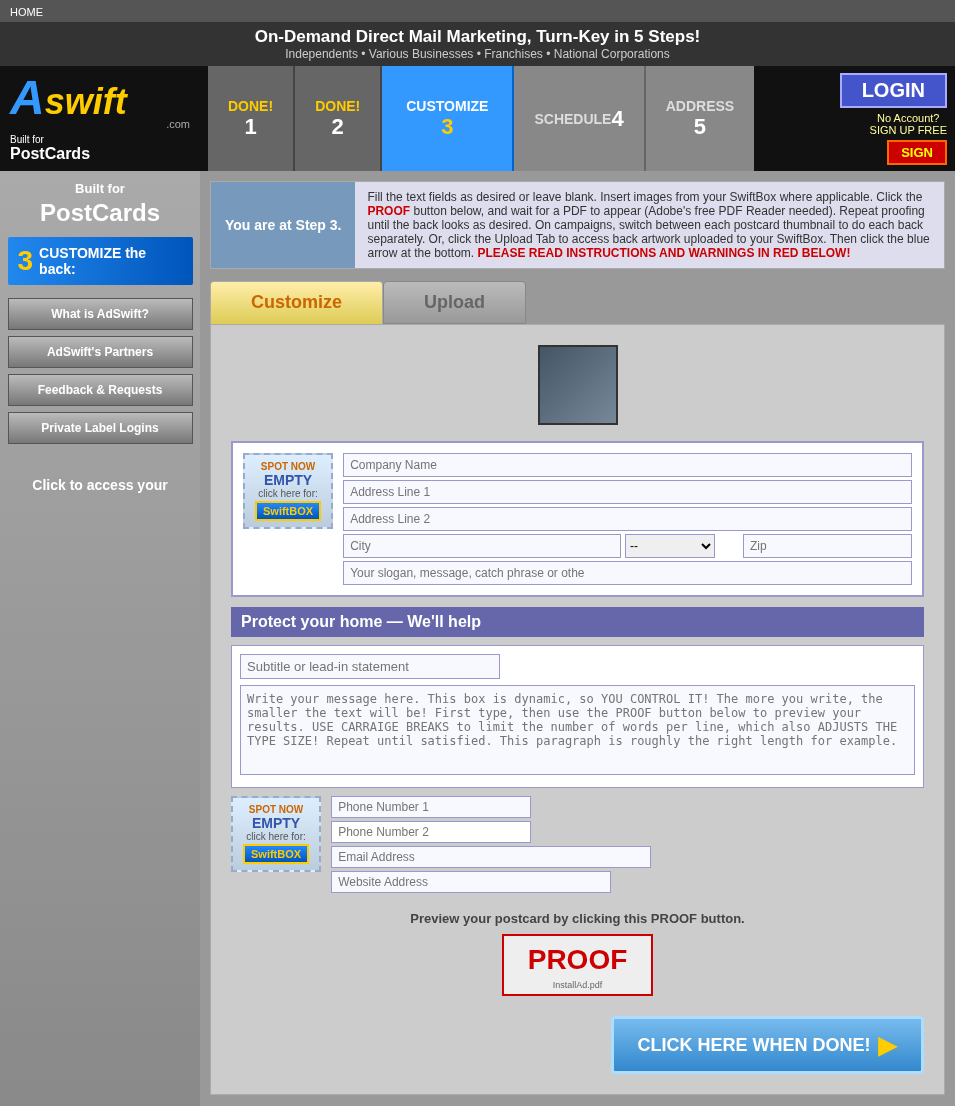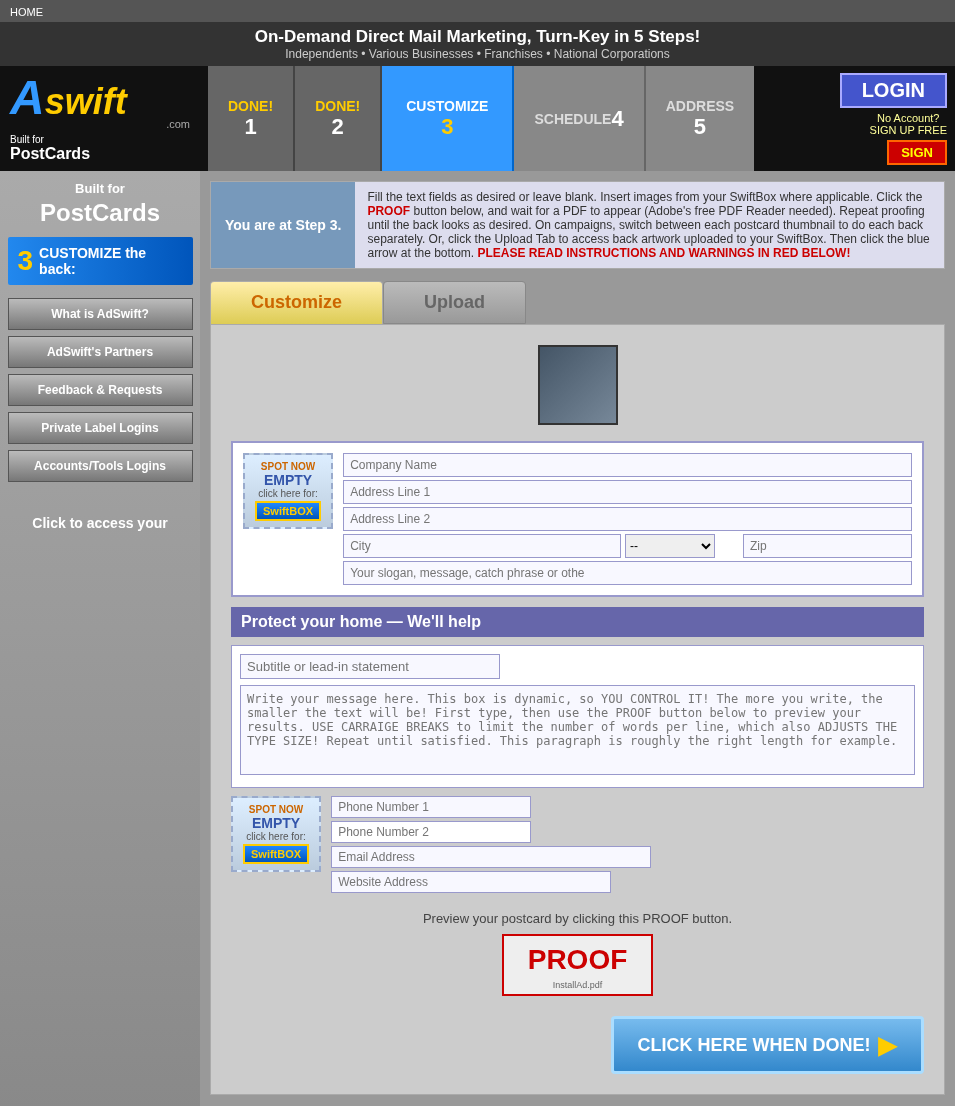--- a/index.html
+++ b/index.html
@@ -82,21 +82,20 @@
 
     <div style="background:linear-gradient(to right,#2288ee,#0055bb); color:#fff; font-size:14px; font-weight:bold; padding:8px 10px; width:185px; display:flex; align-items:center; margin-bottom:10px; border-radius:2px;">
       <span style="font-size:28px; font-weight:900; color:#ffcc00; margin-right:6px;">3</span>
       <span>CUSTOMIZE the back:</span>
     </div>
 
     <button style="background:linear-gradient(to bottom,#bbb,#777); color:#fff; font-size:12px; font-weight:bold; width:185px; padding:8px 10px; margin:3px 0; border:1px solid #555; cursor:pointer; text-align:center;">What is AdSwift?</button>
     <button style="background:linear-gradient(to bottom,#bbb,#777); color:#fff; font-size:12px; font-weight:bold; width:185px; padding:8px 10px; margin:3px 0; border:1px solid #555; cursor:pointer; text-align:center;">AdSwift's Partners</button>
     <button style="background:linear-gradient(to bottom,#bbb,#777); color:#fff; font-size:12px; font-weight:bold; width:185px; padding:8px 10px; margin:3px 0; border:1px solid #555; cursor:pointer; text-align:center;">Feedback &amp; Requests</button>
     <button style="background:linear-gradient(to bottom,#bbb,#777); color:#fff; font-size:12px; font-weight:bold; width:185px; padding:8px 10px; margin:3px 0; border:1px solid #555; cursor:pointer; text-align:center;">Private Label Logins</button>
-    <button style="background:linear-gradient(to bottom,#bbb,#777); color:#fff; font-size:12px; font-weight:bold; width:185px; padding:8px 10px; margin:3px 0; border:1px solid #555; cursor:pointer; text-align:center;">Accounts/Tools Logins</button>
 
     <div style="margin-top:30px; text-align:center; color:#fff;">
       <div style="font-size:14px; font-weight:bold; margin-bottom:4px;">Click to access your</div>
     </div>
   </div>
 
   <div style="flex:1; background:#999; padding:10px;">
 
     <div style="display:flex; margin-bottom:12px; border:1px solid #aaa;">
       <div style="background:#7799bb; color:#fff; font-size:14px; font-weight:bold; padding:16px 14px; display:flex; align-items:center; min-width:130px; text-align:center;">You are at Step 3.</div>
@@ -165,21 +164,21 @@
 
         <div style="display:flex; flex-direction:column; gap:3px;">
           <input type="text" style="border: 1px solid rgb(153, 153, 204); padding: 3px 6px; font-size: 12px; color: rgb(85, 85, 85); background: rgb(248, 248, 255); width: 200px;" placeholder="Phone Number 1">
           <input type="text" style="border: 1px solid rgb(153, 153, 204); padding: 3px 6px; font-size: 12px; color: rgb(85, 85, 85); background: #ffffff; width: 200px;" placeholder="Phone Number 2">
           <input type="text" style="border: 1px solid rgb(153, 153, 204); padding: 3px 6px; font-size: 12px; color: rgb(85, 85, 85); background: rgb(248, 248, 255); width: 320px;" placeholder="Email Address">
           <input type="text" style="border: 1px solid rgb(153, 153, 204); padding: 3px 6px; font-size: 12px; color: rgb(85, 85, 85); background: rgb(248, 248, 255); width: 280px;" placeholder="Website Address">
         </div>
       </div>
 
       <div style="text-align:center; padding:10px 0;">
-        <div style="font-size:13px; color:#444; margin-bottom:8px;">Preview your postcard by clicking this PROOF button.</div>
+        <div style="font-size:13px; color:#444; margin-bottom:8px;font-weight:bold;">Preview your postcard by clicking this PROOF button.</div>
         <div style="display:inline-block; cursor:pointer; border:2px solid #cc0000; padding:4px; background:#eee;">
           <div style="font-size:28px; font-weight:900; color:#cc0000; padding:4px 20px;">PROOF</div>
           <div style="font-size:9px; color:#666; text-align:center;">InstallAd.pdf</div>
         </div>
       </div>
 
       <div style="display:flex; justify-content:flex-end; margin-top:10px;">
         <button style="background:linear-gradient(to bottom,#77bbee,#3388cc); color:#fff; font-size:18px; font-weight:900; padding:12px 24px; border:3px solid #aaddff; cursor:pointer; border-radius:4px; display:flex; align-items:center; gap:8px;">
           <span>CLICK HERE WHEN DONE!</span>
           <span style="font-size:24px; color:#ffcc00;">▶</span>

